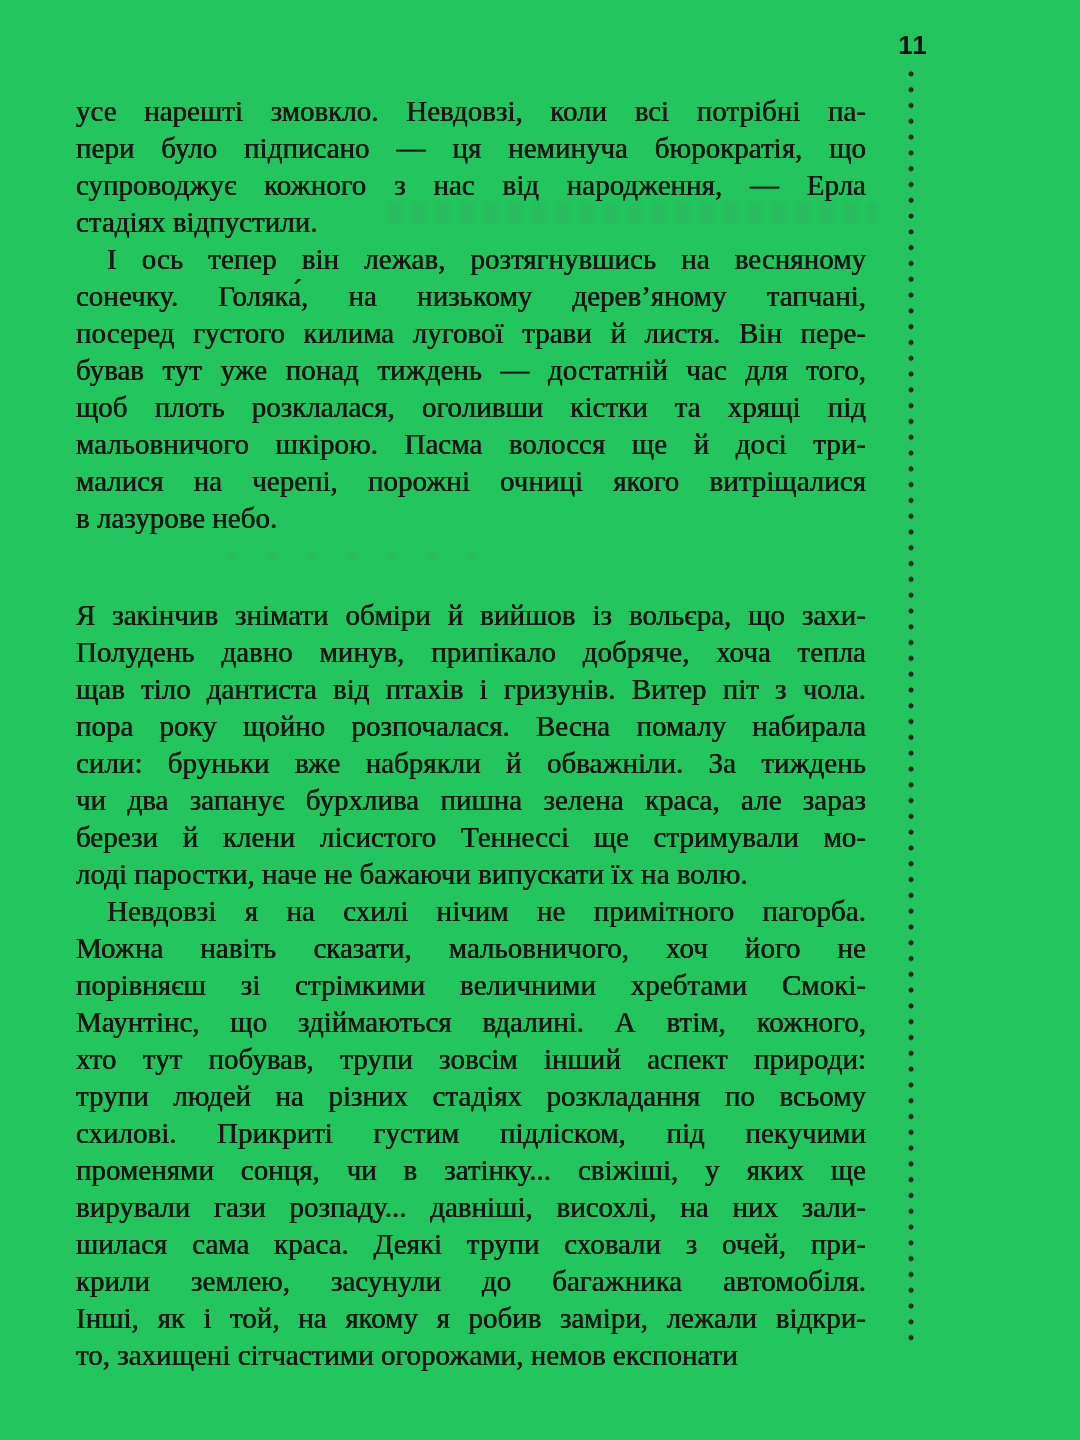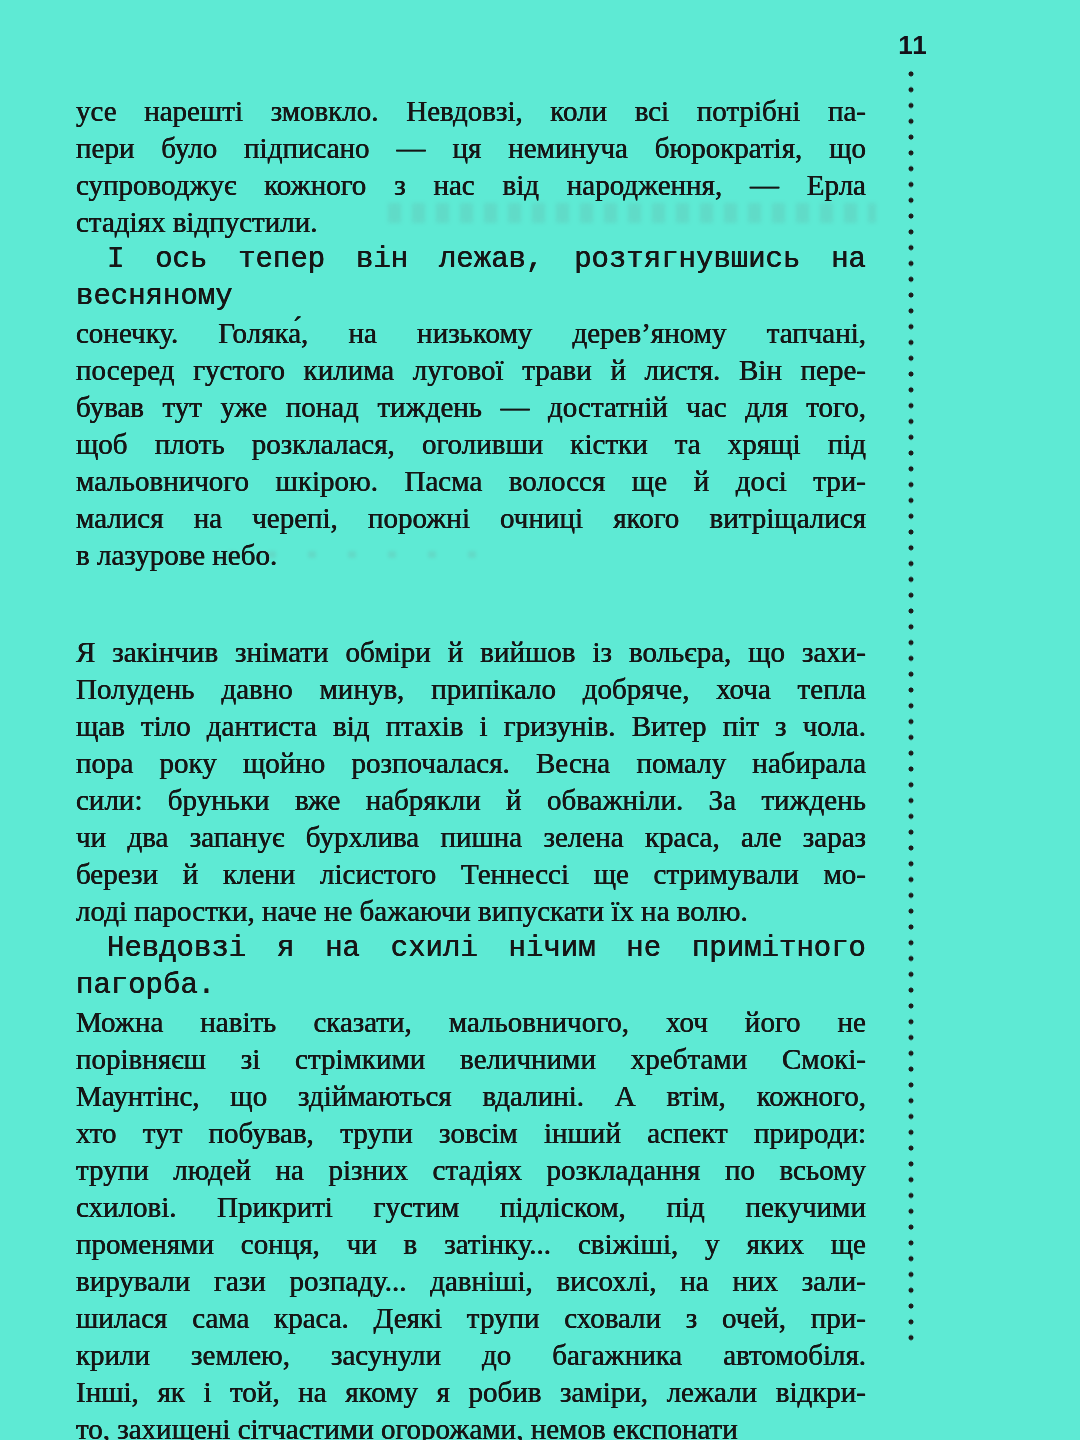--- a/index.html
+++ b/index.html
@@ -5,21 +5,21 @@
   html, body { margin: 0; padding: 0; }
   body {
     width: 1080px; height: 1440px;
     background: #ffffff;
     font-family: "Liberation Serif", "DejaVu Serif", serif;
     overflow: hidden;
   }
   .page {
     position: relative;
     width: 1080px; height: 1440px;
-    background: #5eead4;
+    background: #22c55e;
     color: #161616;
   }
   
   .page-number {
     position: absolute;
     top: 30px; left: 896px;
     width: 34px;
     font-family: "Liberation Sans", "DejaVu Sans", sans-serif;
     font-weight: 700;
     font-size: 26px;
@@ -47,21 +47,21 @@
     text-shadow: 0.25px 0 0 currentColor, -0.25px 0 0 currentColor;
   }
   .para { margin: 0; }
   .para.gap { margin-top: 60px; }
   .line {
     text-align: justify;
     text-align-last: justify;
     white-space: normal;
   }
   .line.last { text-align-last: left; }
-  .line.indent { text-indent: 31px; font-family: Liberation Mono, monospace; }
+  .line.indent { text-indent: 31px; }
   
   .ghost-a {
     position: absolute;
     top: 203px; left: 388px;
     width: 488px; height: 20px;
     background: repeating-linear-gradient(90deg,
       rgba(110,110,110,0.22) 0 13px, rgba(110,110,110,0) 13px 24px);
     filter: blur(2.2px);
     opacity: 0.55;
   }

